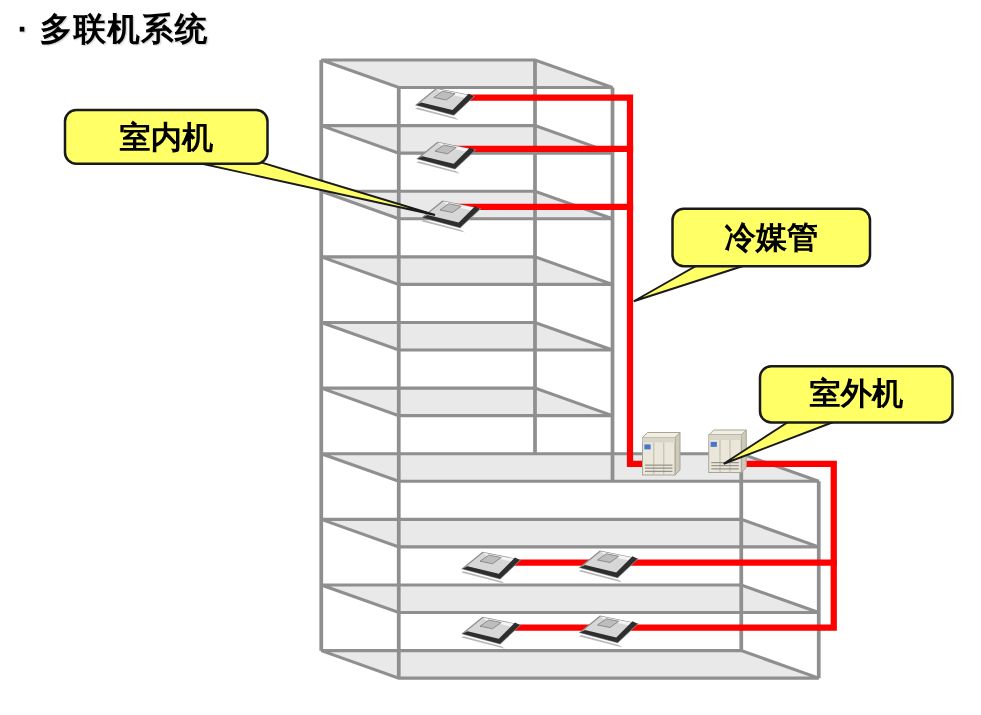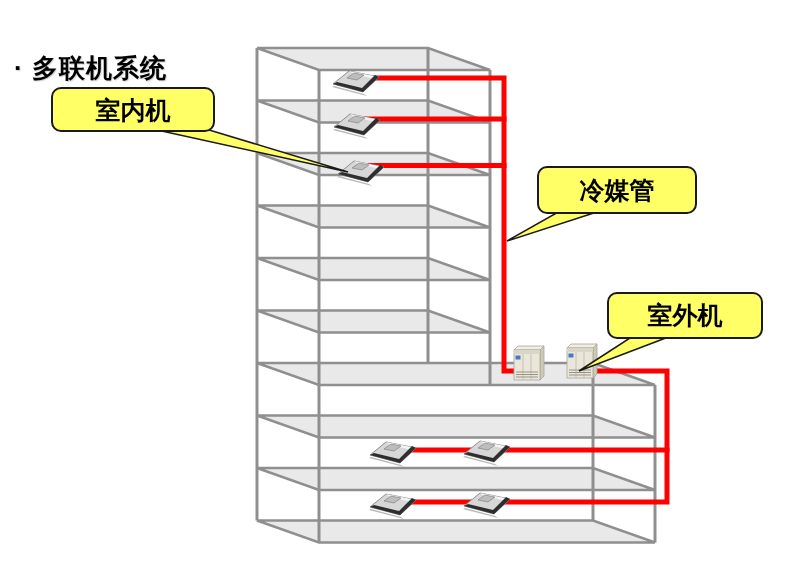--- a/index.html
+++ b/index.html
@@ -1,19 +1,19 @@
 <!DOCTYPE html>
 <html><head>
 <meta charset="utf-8">
 <style>
   html,body{margin:0;padding:0;background:#fff;}
   .slide{position:relative;width:785px;height:572px;background:#ffffff;overflow:hidden;
          font-family:"Liberation Sans","DejaVu Sans",sans-serif;}
   .title{position:absolute;left:14px;top:6px;font-size:26px;font-weight:bold;color:#000;
-         letter-spacing:1px;text-shadow:1px 1px 1px rgba(120,120,120,.35);margin-top:45px;}
+         letter-spacing:1px;text-shadow:1px 1px 1px rgba(120,120,120,.35);}
   svg{position:absolute;left:0;top:0;}
   .callout-text{font-size:25px;font-weight:bold;fill:#000;}
 </style>
 </head>
 <body>
 
 <div class="slide">
 
   <div class="title">· 多联机系统</div>
 

